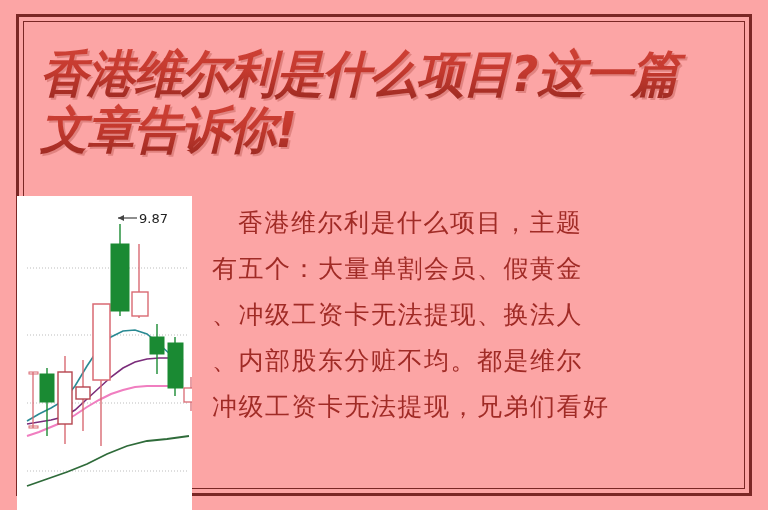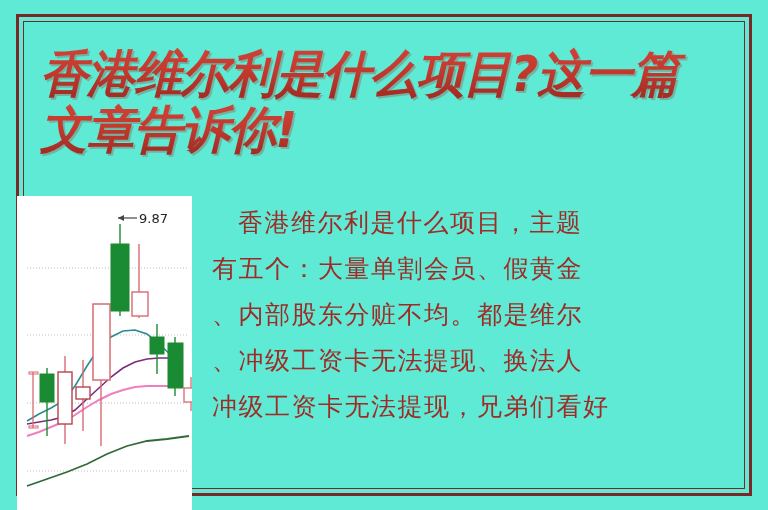--- a/index.html
+++ b/index.html
@@ -5,21 +5,21 @@
   html,body{margin:0;padding:0;}
   body{
     width:768px;height:510px;
     background:#ffffff;
     font-family:"DejaVu Sans","Liberation Sans",sans-serif;
     overflow:hidden;
     position:relative;
   }
   .poster{
     position:absolute;inset:0;
-    background:#5eead4;
+    background:#fca5a5;
   }
   
   .frame-outer{
     position:absolute;
     left:16px;top:14px;right:16px;bottom:14px;
     border:3px solid #7a2725;
     box-sizing:border-box;
     pointer-events:none;
   }
   .frame-inner{
@@ -164,18 +164,18 @@
       <g>
         <line x1="10" y1="275" x2="172" y2="275" stroke="#bdbdbd" stroke-width="1" stroke-dasharray="1,2"></line>
         <path d="M10,290 L30,283 L50,276 L70,268 L90,258 L110,250 L130,245 L150,243 L172,240" fill="none" stroke="#2f6b3a" stroke-width="1.8"></path>
       </g>
     </svg>
   </div>
 
   <div class="body-block">
     <div class="body-line first">香港维尔利是什么项目，主题</div>
     <div class="body-line">有五个：大量单割会员、假黄金</div>
+    <div class="body-line">、冲级工资卡无法提现、换法人</div>
     <div class="body-line">、内部股东分赃不均。都是维尔</div>
-    <div class="body-line">、冲级工资卡无法提现、换法人</div>
     <div class="body-line">冲级工资卡无法提现，兄弟们看好</div>
   </div>
 
 </div>
 
 </body></html>

